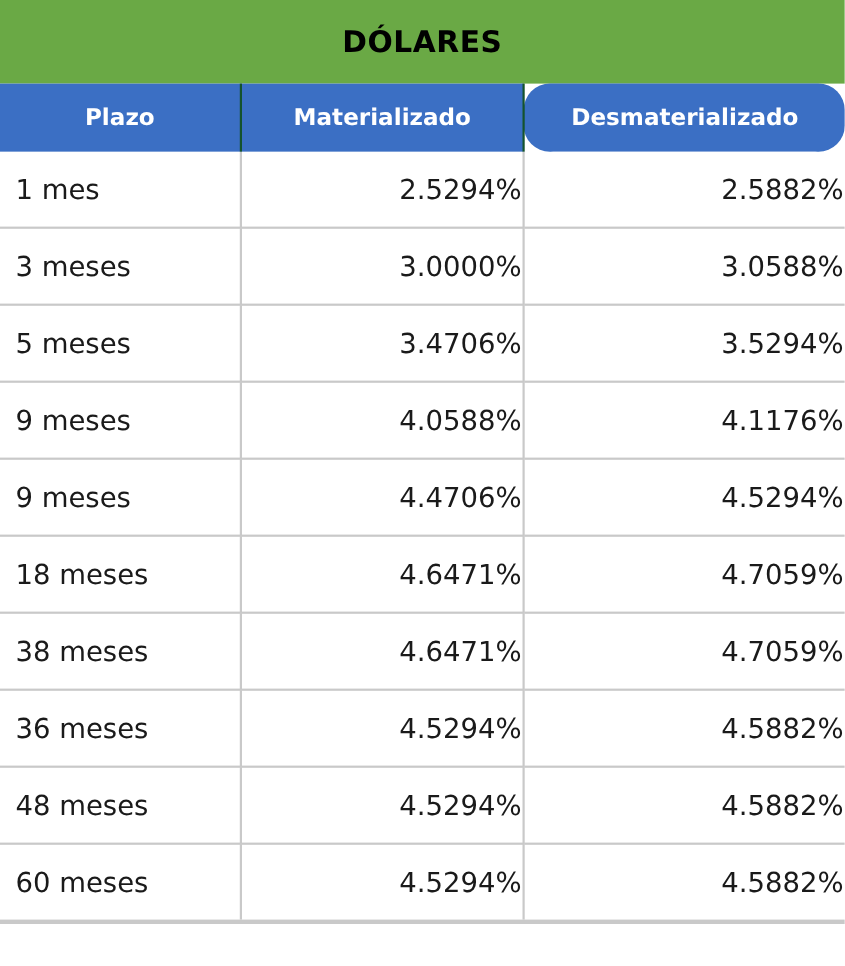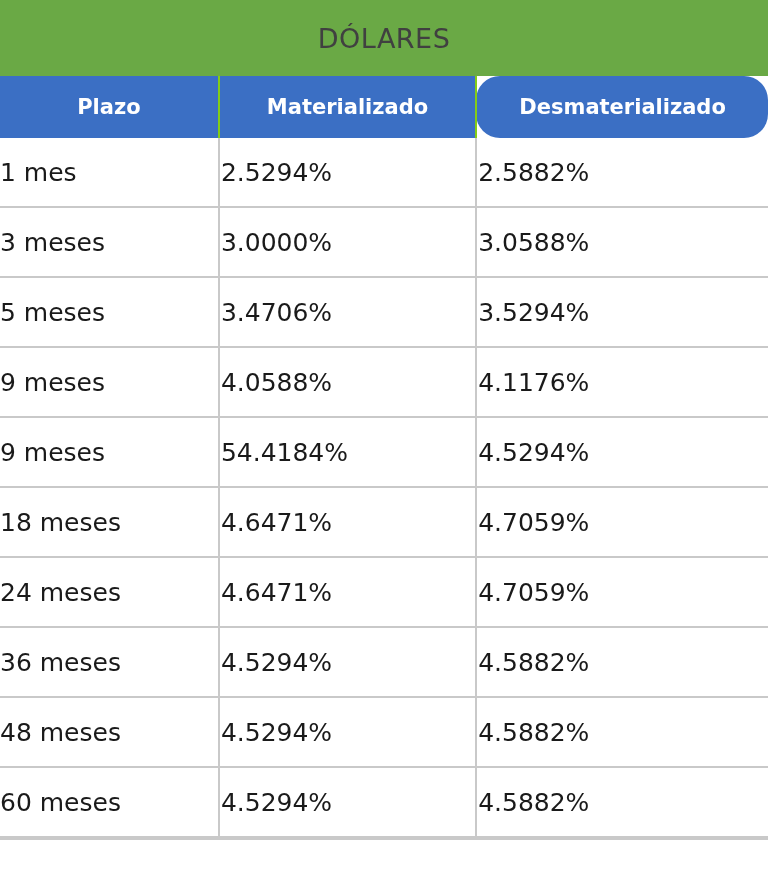--- a/index.html
+++ b/index.html
@@ -21,35 +21,35 @@
     display: flex;
     flex-direction: column;
   }
   table.rates {
     width: 100%;
     border-collapse: collapse;
     table-layout: fixed;
   }
   .title-cell {
     background: #6aa945;
-    color: #404040;
+    color: #000000;
     font-size: 27px;
-    font-weight: normal;
+    font-weight: bold;
     text-align: center;
     height: 74px;
     letter-spacing: 0.5px;
   }
   thead.cols th {
     background: #3b6fc4;
     color: #ffffff;
     font-size: 21px;
     font-weight: bold;
     height: 60px;
     text-align: center;
-    border-right: 2px solid #84cc16;
+    border-right: 2px solid #14532d;
   }
   thead.cols th:last-child {
     border-right: none;
     border-radius: 24px;
   }
   tbody tr td {
     height: 66px;
     font-size: 25px;
     color: #1a1a1a;
     border-bottom: 2px solid #c9c9c9;
@@ -58,24 +58,24 @@
   }
   tbody tr td:last-child {
     border-right: none;
     border-radius: 27px;
   }
   tbody tr:last-child td {
     border-bottom: none;
   }
   td.term {
     text-align: left;
-    padding-left: 0;
+    padding-left: 14px;
   }
   td.val {
-    text-align: left;
+    text-align: right;
   }
   col.c-term { width: 28.5%; }
   col.c-mat  { width: 33.5%; }
   col.c-des  { width: 38%; }
   .bottom-rule {
     height: 4px;
     background: #c9c9c9;
     width: 100%;
   }
   .spacer {
@@ -121,30 +121,30 @@
         <td class="val">3.4706%</td>
         <td class="val">3.5294%</td>
       </tr>
       <tr>
         <td class="term">9 meses</td>
         <td class="val">4.0588%</td>
         <td class="val">4.1176%</td>
       </tr>
       <tr>
         <td class="term">9 meses</td>
-        <td class="val">54.4184%</td>
+        <td class="val">4.4706%</td>
         <td class="val">4.5294%</td>
       </tr>
       <tr>
         <td class="term">18 meses</td>
         <td class="val">4.6471%</td>
         <td class="val">4.7059%</td>
       </tr>
       <tr>
-        <td class="term">24 meses</td>
+        <td class="term">38 meses</td>
         <td class="val">4.6471%</td>
         <td class="val">4.7059%</td>
       </tr>
       <tr>
         <td class="term">36 meses</td>
         <td class="val">4.5294%</td>
         <td class="val">4.5882%</td>
       </tr>
       <tr>
         <td class="term">48 meses</td>

